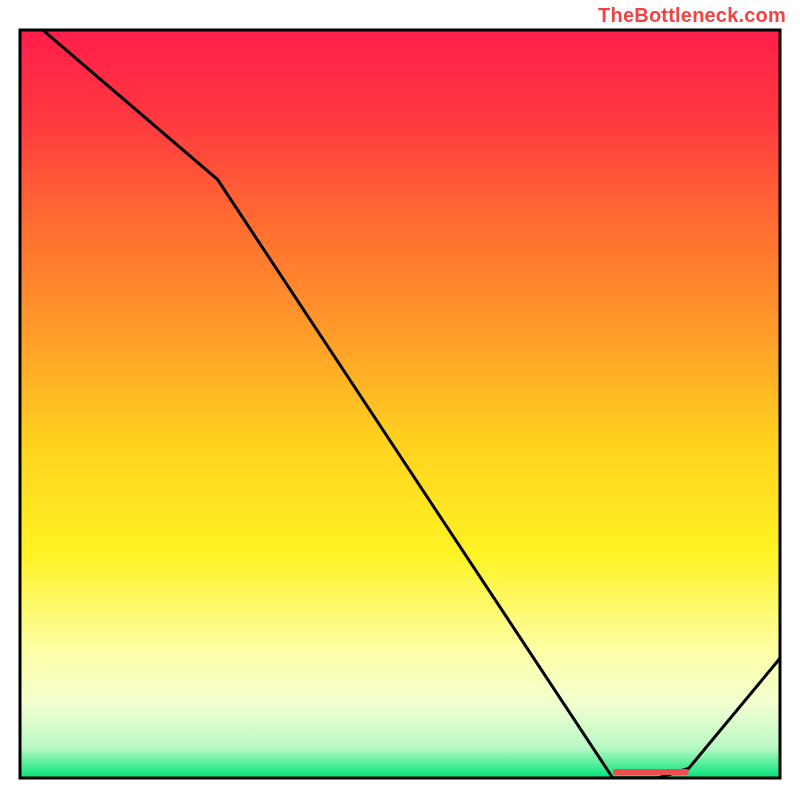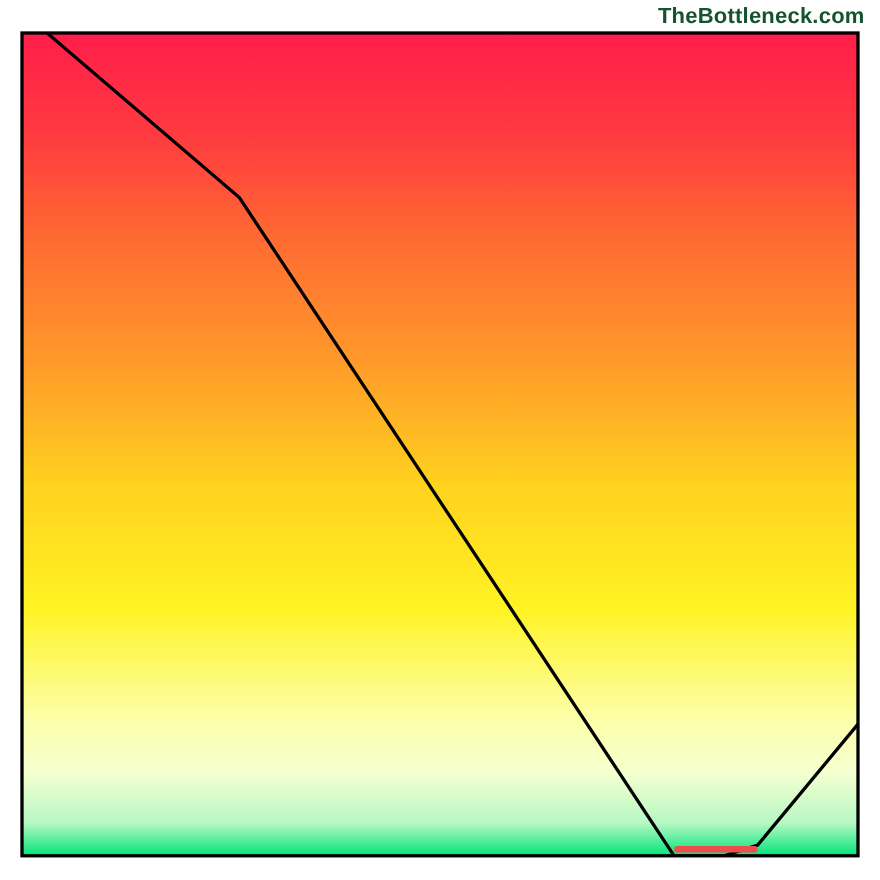--- a/index.html
+++ b/index.html
@@ -15,21 +15,21 @@
     position: relative;
     width: 800px;
     height: 800px;
   }
   .attribution {
     position: absolute;
     top: 4px;
     right: 14px;
     font-size: 20px;
     font-weight: 600;
-    color: #14532d;
+    color: #ef4444;
     letter-spacing: 0.2px;
   }
   svg.plot {
     position: absolute;
     left: 0;
     top: 0;
   }
 </style>
 </head>
 <body>

